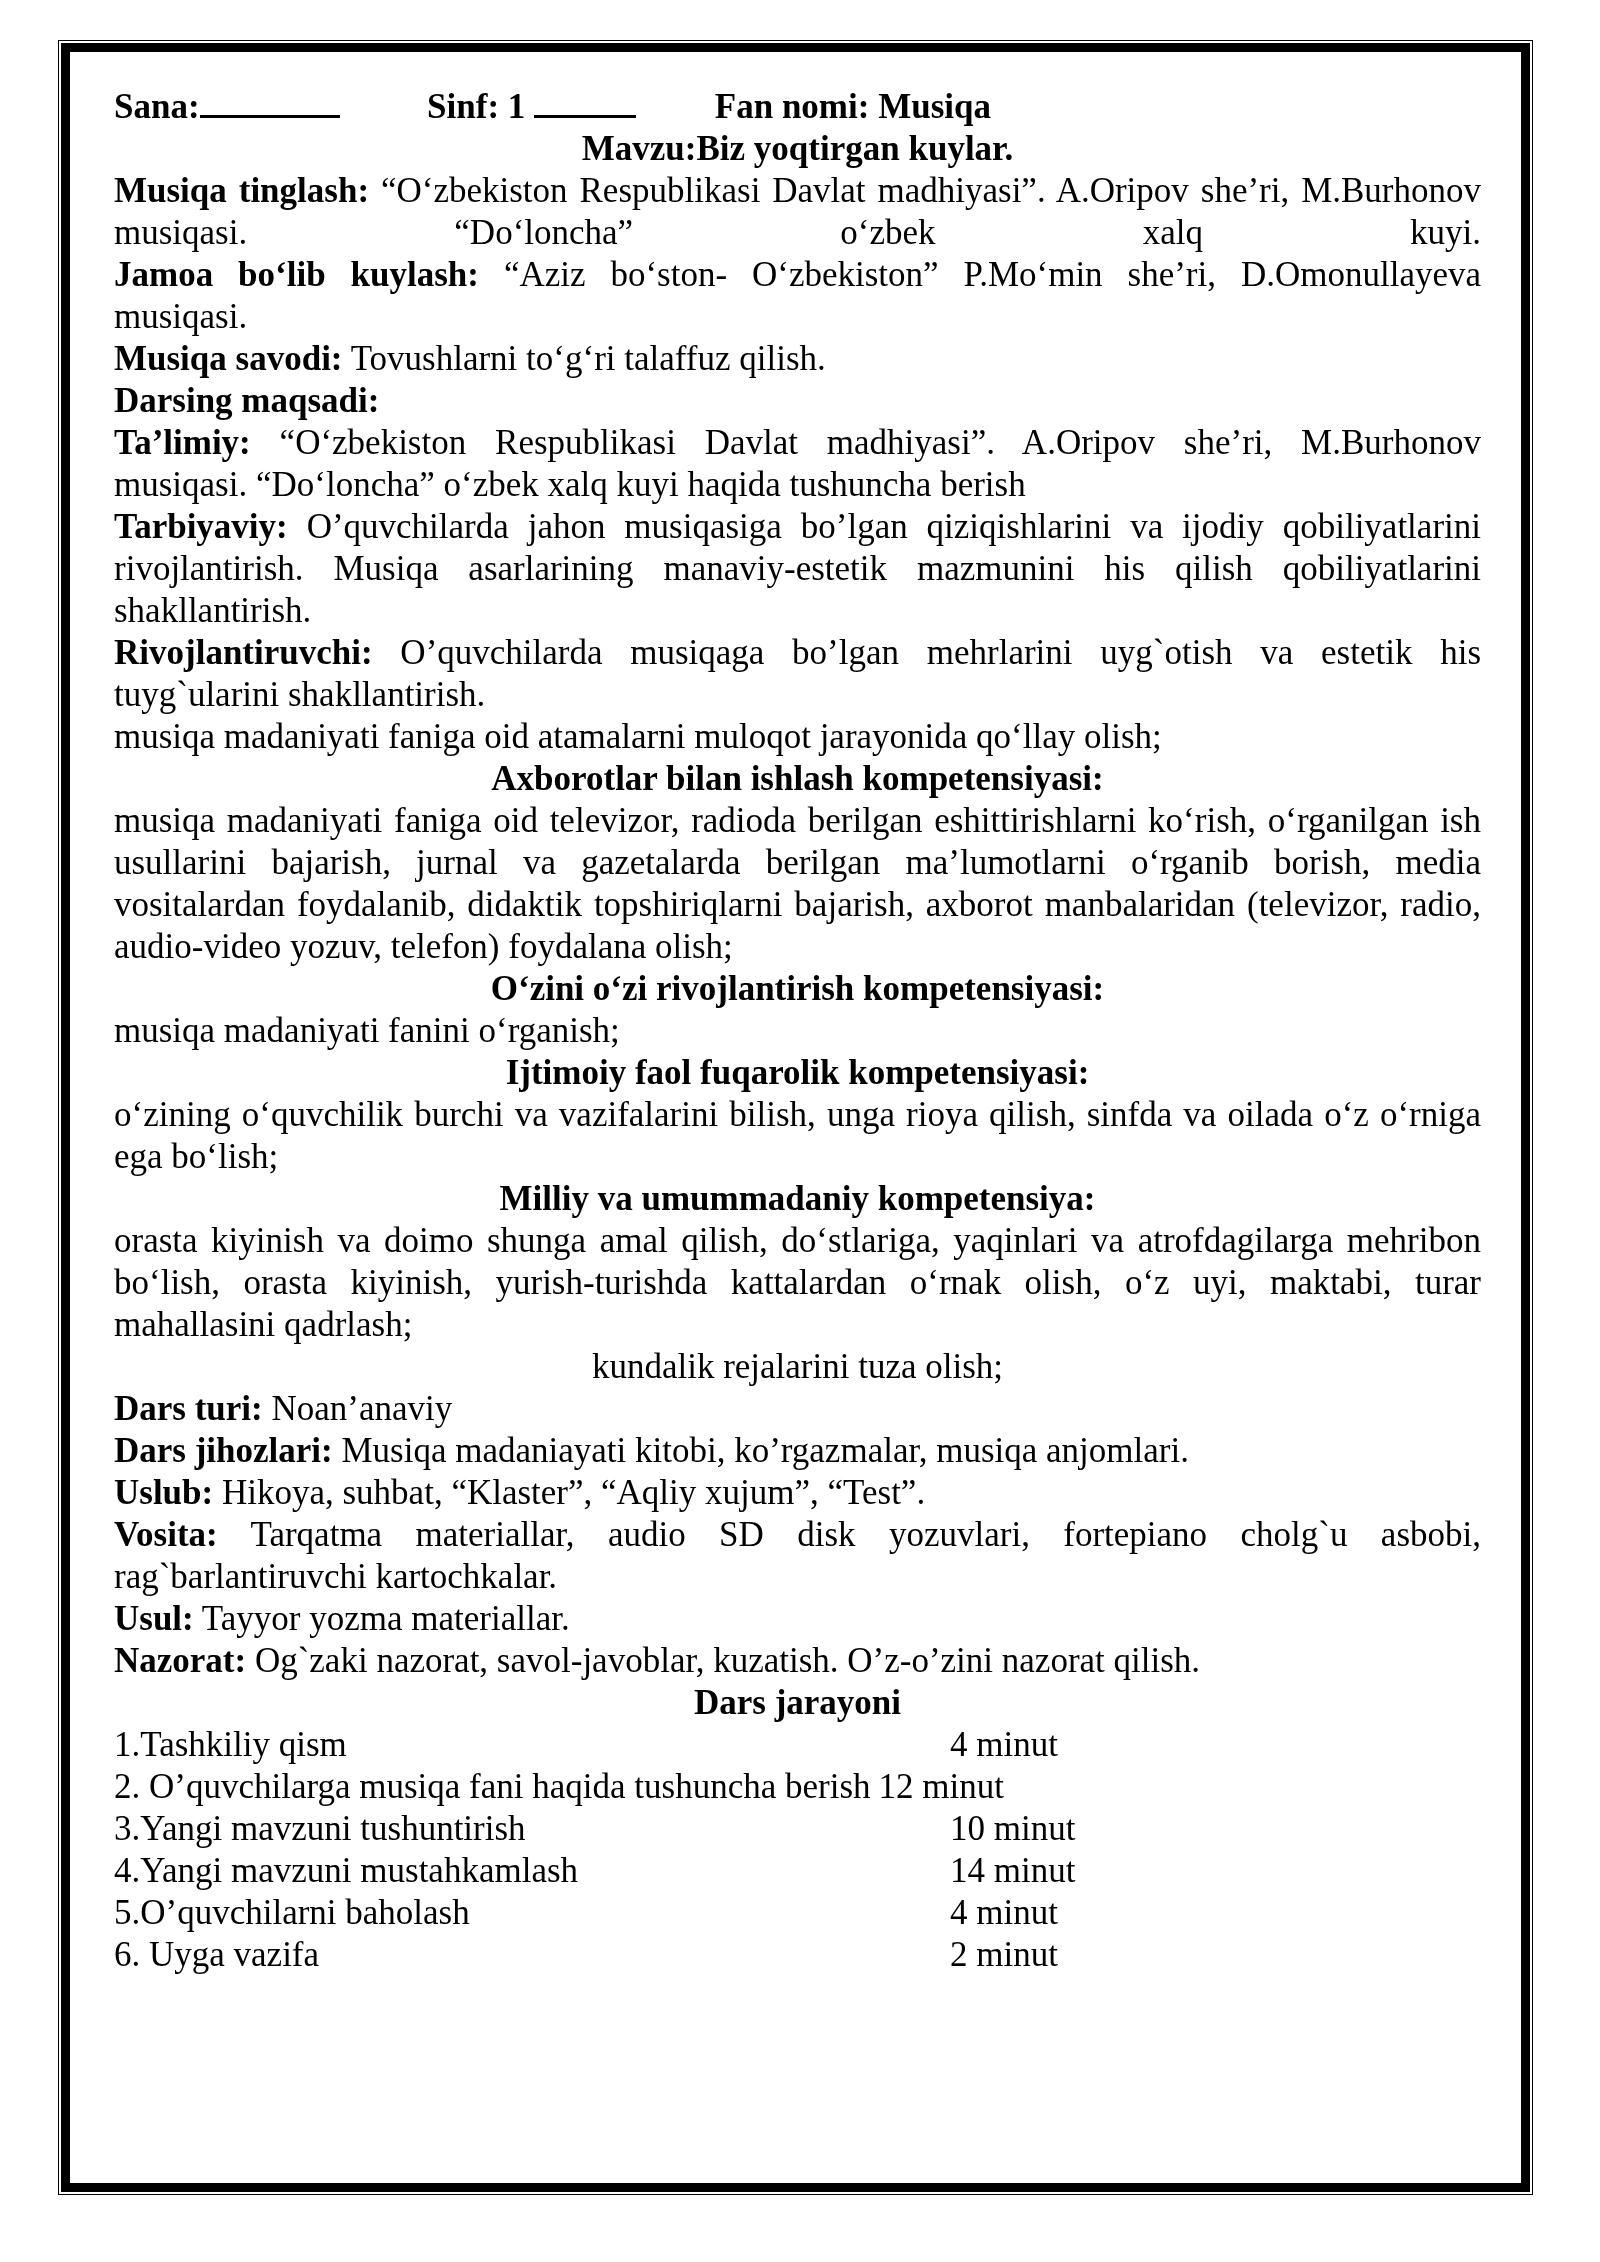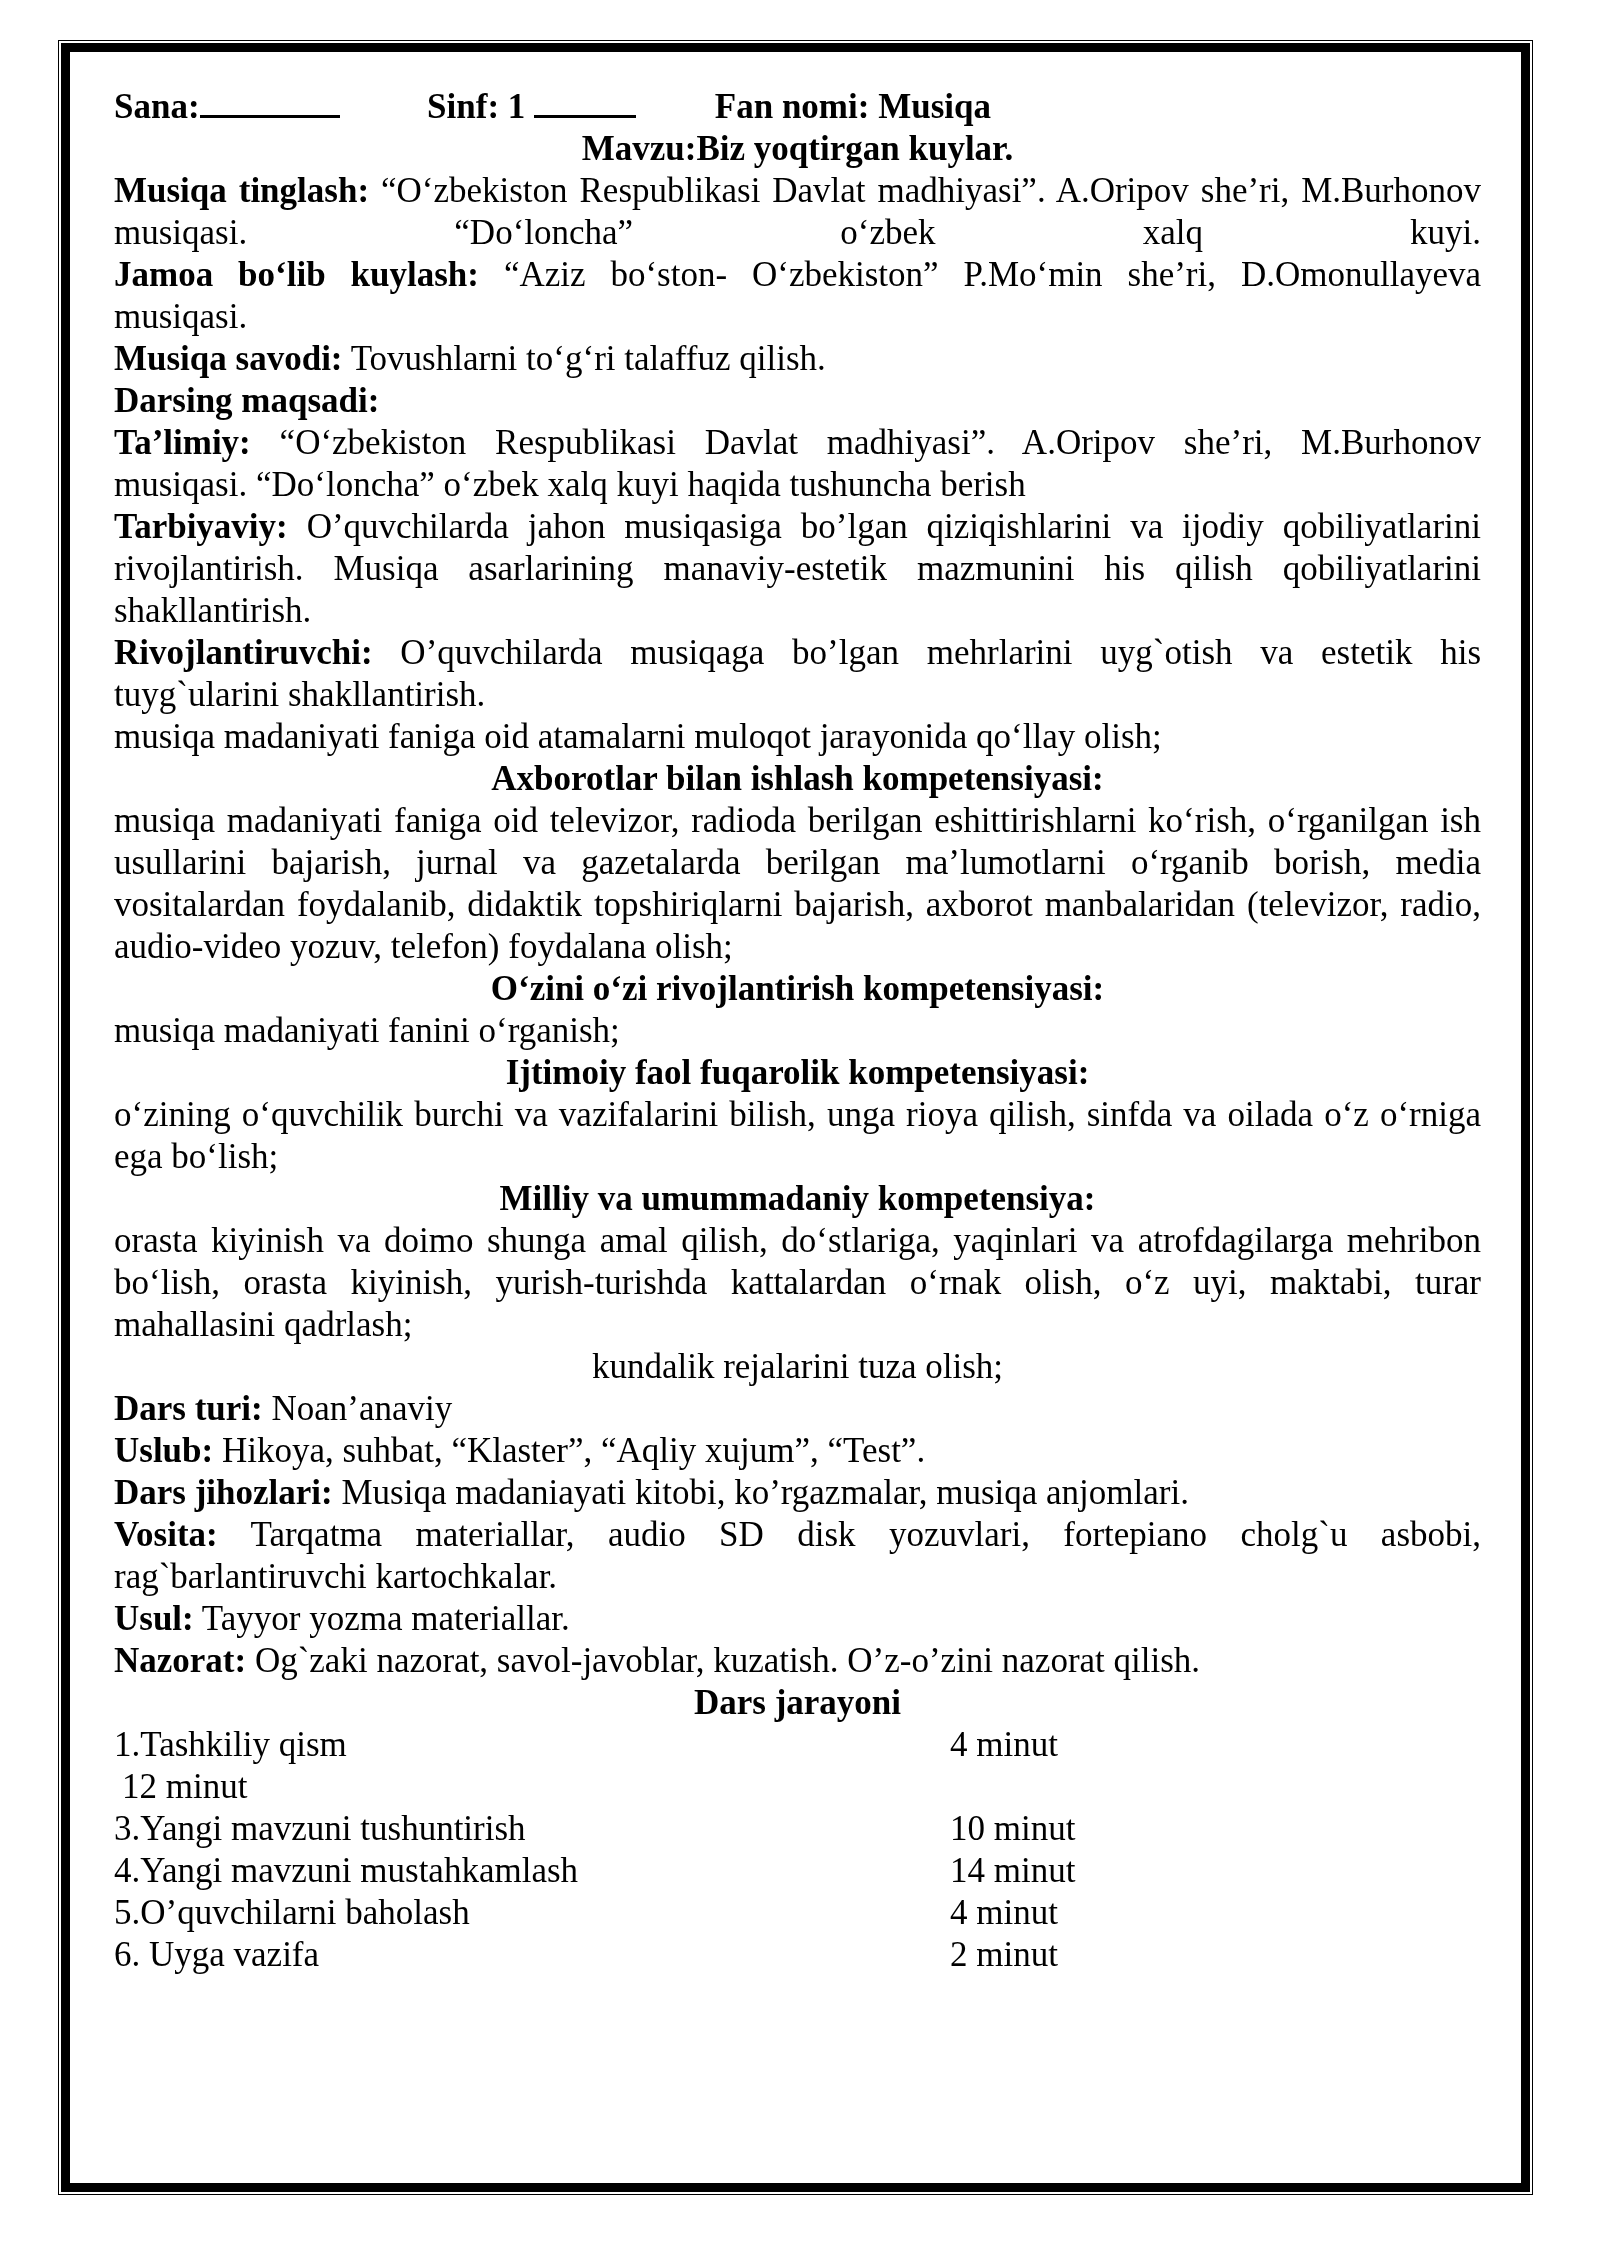--- a/index.html
+++ b/index.html
@@ -124,40 +124,41 @@
       <div class="line plain"><span class="b">Ijtimoiy faol fuqarolik kompetensiyasi:</span></div>
       <div class="para">o‘zining o‘quvchilik burchi va vazifalarini bilish, unga rioya qilish, sinfda va oilada o‘z o‘rniga ega bo‘lish;</div>
 
       <div class="line plain"><span class="b">Milliy va umummadaniy kompetensiya:</span></div>
       <div class="para">orasta kiyinish va doimo shunga amal qilish, do‘stlariga, yaqinlari va atrofdagilarga mehribon bo‘lish, orasta kiyinish, yurish-turishda kattalardan o‘rnak olish, o‘z uyi, maktabi, turar mahallasini qadrlash;</div>
 
       <div class="line plain">kundalik rejalarini tuza olish;</div>
 
       <div class="para"><span class="b">Dars turi:</span><span> Noan’anaviy</span></div>
 
+      <div class="para"><span class="b">Dars jihozlari:</span><span> Musiqa madaniayati kitobi, ko’rgazmalar, musiqa anjomlari.</span></div>
+
       <div class="para"><span class="b">Uslub:</span><span> Hikoya, suhbat, “Klaster”, “Aqliy xujum”, “Test”.</span></div>
-
-      <div class="para"><span class="b">Dars jihozlari:</span><span> Musiqa madaniayati kitobi, ko’rgazmalar, musiqa anjomlari.</span></div>
 
 
       <div class="para"><span class="b">Vosita:</span><span> Tarqatma materiallar, audio SD disk yozuvlari, fortepiano cholg`u asbobi, rag`barlantiruvchi kartochkalar.</span></div>
 
       <div class="para"><span class="b">Usul:</span><span> Tayyor yozma materiallar.</span></div>
 
       <div class="para"><span class="b">Nazorat:</span><span> Og`zaki nazorat, savol-javoblar, kuzatish. O’z-o’zini nazorat qilish.</span></div>
 
       <div class="line plain"><span class="b">Dars  jarayoni</span></div>
 
       <div class="proc-row">
         <span class="proc-label" style="width: 836px; flex: 0 0 836px;">1.Tashkiliy qism</span>
 
         <span class="proc-min">4 minut</span>
       </div>
 
       <div class="proc-row inline">
+        <span class="proc-label">2. O’quvchilarga musiqa fani haqida tushuncha berish</span>
         <span class="proc-spacer"></span>
         <span class="proc-min">12 minut</span>
       </div>
 
       <div class="proc-row">
         <span class="proc-label" style="width: 836px; flex: 0 0 836px;">3.Yangi mavzuni tushuntirish</span>
 
         <span class="proc-min">10 minut</span>
       </div>
 

